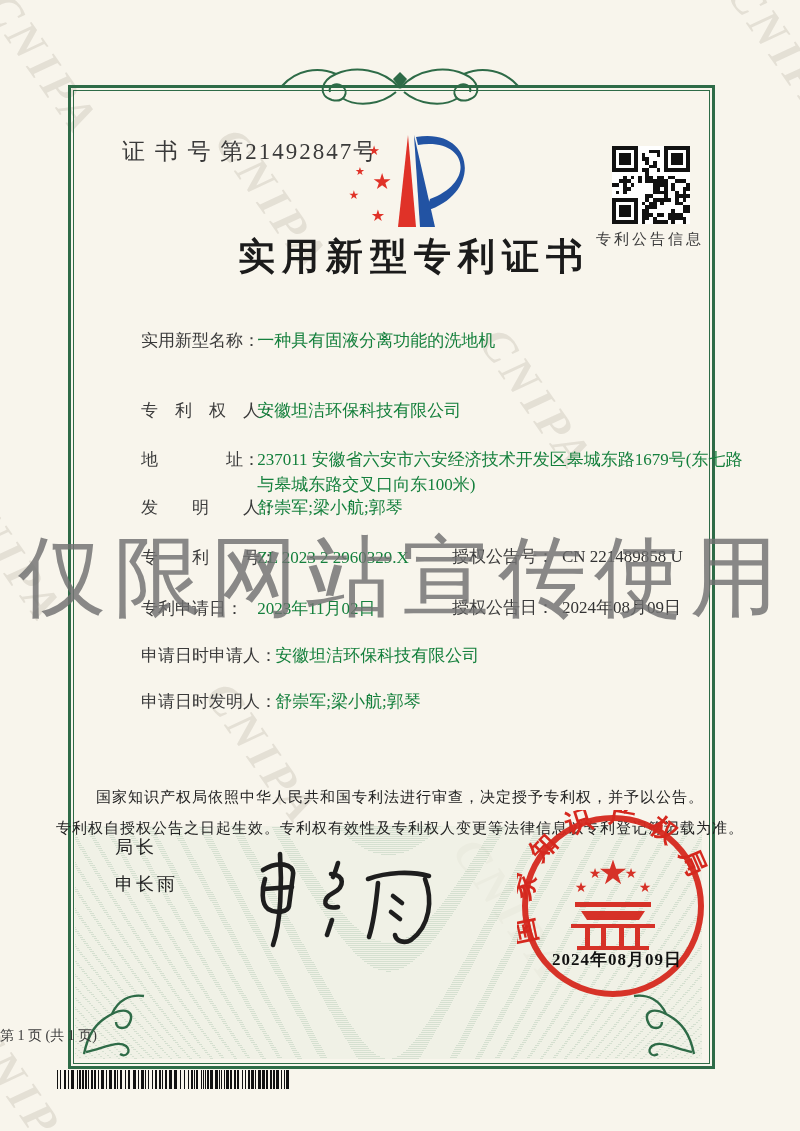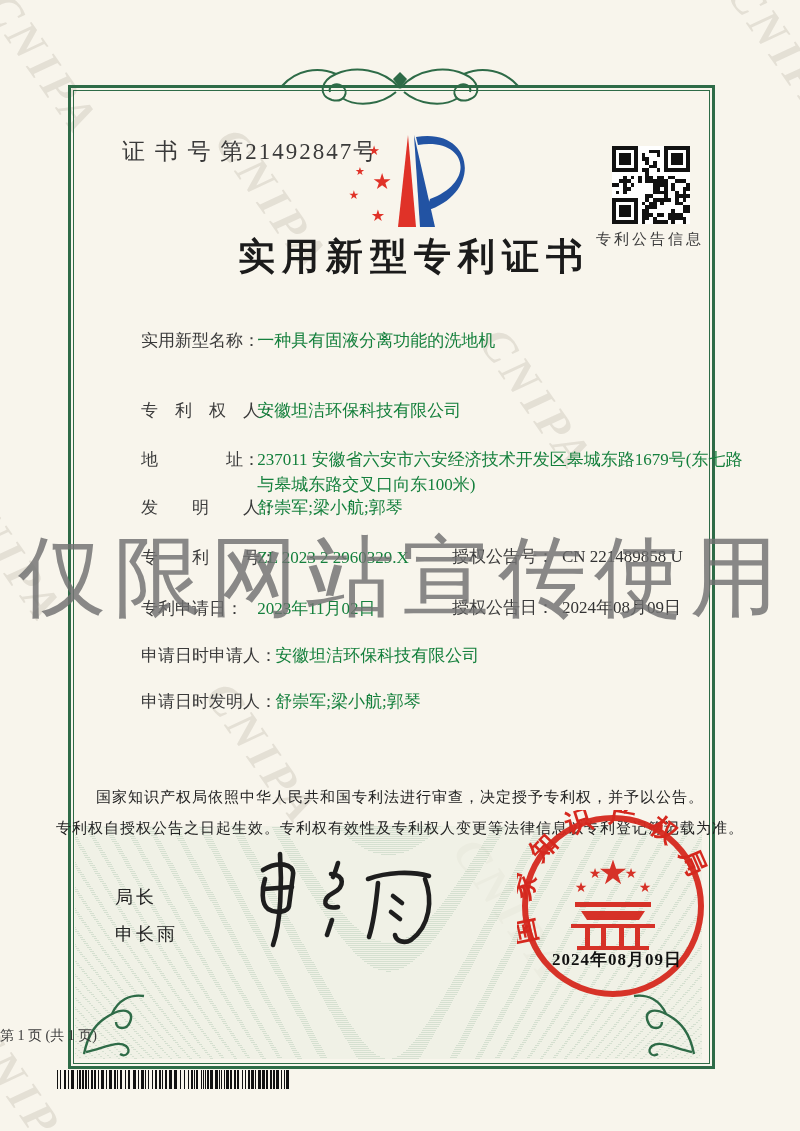--- a/index.html
+++ b/index.html
@@ -32,21 +32,21 @@
   
   .row{position:absolute;left:110px;z-index:10;font-size:17px;line-height:25px;}
   .row .lab{display:inline-block;width:112px;vertical-align:top;white-space:nowrap;color:#3b3b3b;margin-left:31px;}
   .row .val{display:inline-block;vertical-align:top;color:#15803d;}
   .rcol{position:absolute;left:452px;z-index:10;font-size:17px;white-space:nowrap;}
   .rcol .lab{color:#3b3b3b;margin-right:8px;}
   
   .statement{left:0;top:766px;width:800px;text-align:center;font-size:15px;
              letter-spacing:1px;line-height:31px;color:#222;z-index:10;margin-top:16px;}
   
-  .signoff{left:115px;top:878px;font-family:"DejaVu Sans","Liberation Sans",sans-serif;
+  .signoff{left:115px;top:828px;font-family:"DejaVu Sans","Liberation Sans",sans-serif;
            font-size:18px;line-height:37px;color:#222;z-index:10;letter-spacing:3px;}
   .signature{left:235px;top:848px;z-index:10;}
   .seal{left:517px;top:810px;width:192px;height:192px;z-index:11;}
   .seal-date{left:537px;top:948px;width:160px;text-align:center;font-size:17px;
              font-weight:bold;color:#111;z-index:12;letter-spacing:1px;}
   .page-no{left:0;top:1027px;width:800px;text-align:left;font-size:14px;color:#3a3a3a;z-index:10;}
   .barcode{left:57px;top:1070px;width:234px;height:19px;z-index:10;}
   .ornament{z-index:4;}
 </style>
 </head>

